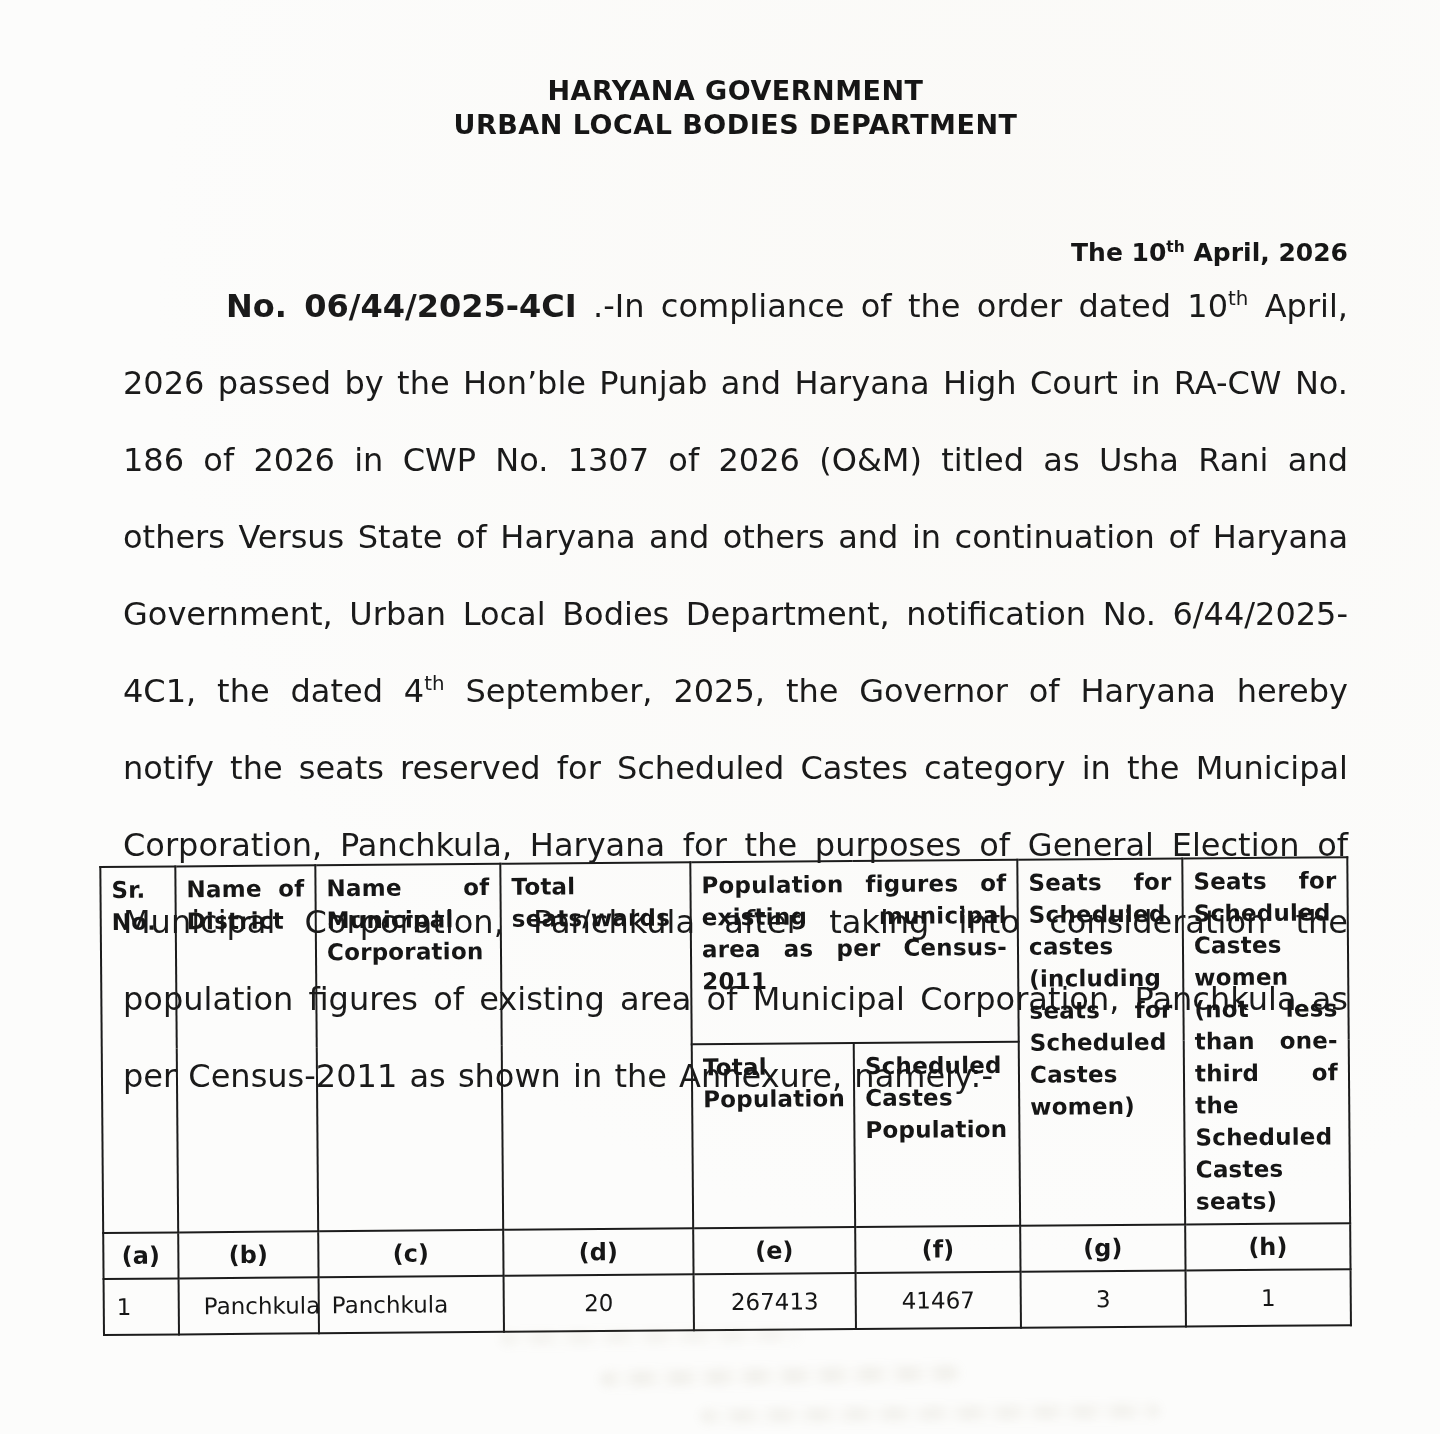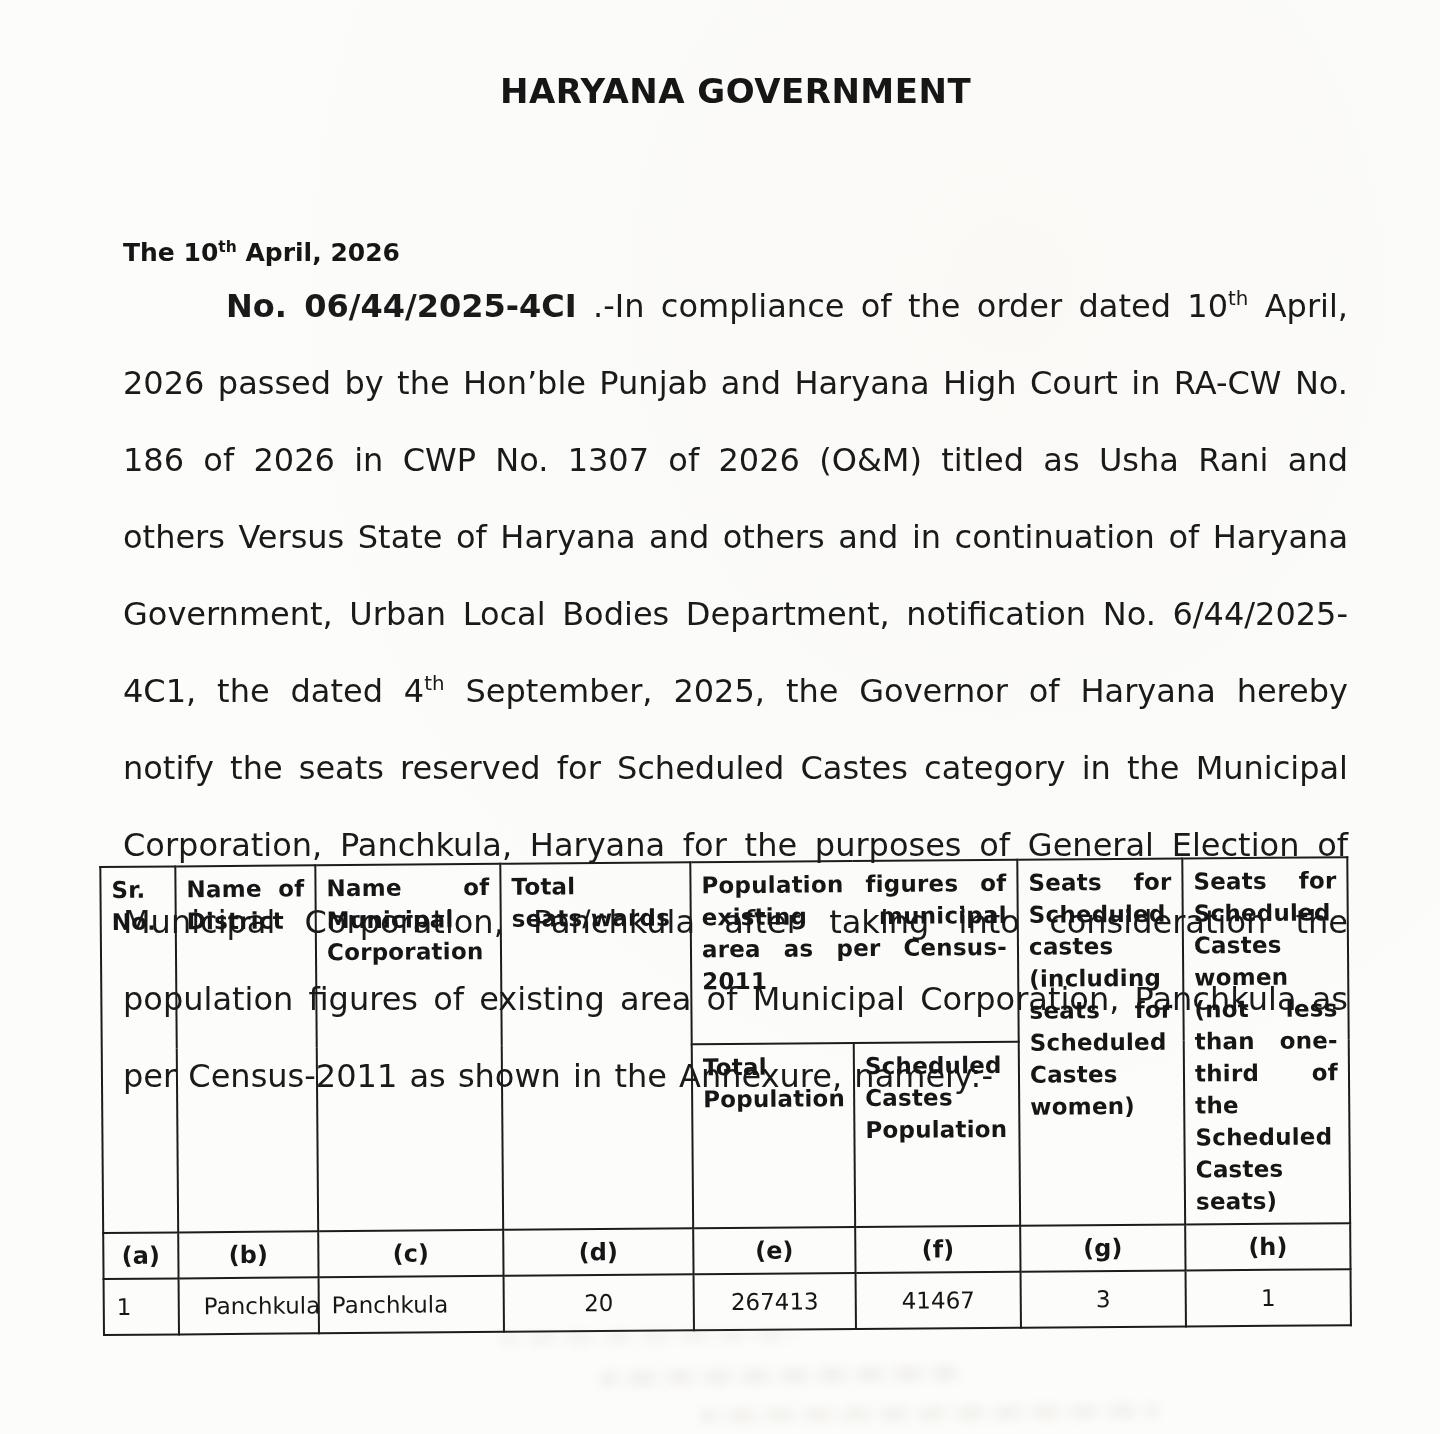--- a/index.html
+++ b/index.html
@@ -29,31 +29,31 @@
     width: 1225px;
   }
 
   .title-block {
     position: absolute;
     top: 74px;
     left: 0;
     width: 100%;
     text-align: center;
     font-weight: bold;
-    font-size: 34px;
+    font-size: 27px;
     line-height: 34px;
     letter-spacing: 0.5px;
   }
 
   .date-line {
     position: absolute;
     top: 238px;
     left: 0;
     width: 100%;
-    text-align: left;
+    text-align: right;
     font-weight: bold;
     font-size: 25px;
   }
 
   sup {
     font-size: 0.62em;
     vertical-align: super;
     line-height: 0;
     font-weight: inherit;
   }
@@ -149,20 +149,21 @@
 </style>
 </head>
 <body>
 
 <div class="page">
 
   <div class="content">
 
     <div class="title-block">
       <div>HARYANA GOVERNMENT</div>
+      <div>URBAN LOCAL BODIES DEPARTMENT</div>
     </div>
 
     <div class="date-line"><span>The 10</span><sup>th</sup><span> April, 2026</span></div>
 
     <p class="body-para"><span class="bold">No. 06/44/2025-4CI</span><span> .-In compliance of the order dated 10</span><sup>th</sup><span> April, 2026 passed by the Hon’ble Punjab and Haryana High Court in RA-CW No. 186 of 2026 in CWP No. 1307 of 2026 (O&amp;M) titled as Usha Rani and others Versus State of Haryana and others and in continuation of Haryana Government, Urban Local Bodies Department, notification No. 6/44/2025-4C1, the dated 4</span><sup>th</sup><span> September, 2025, the Governor of Haryana hereby notify the seats reserved for Scheduled Castes category in the Municipal Corporation, Panchkula, Haryana for the purposes of General Election of Municipal Corporation, Panchkula after taking into consideration the population figures of existing area of Municipal Corporation, Panchkula as per Census-2011 as shown in the Annexure, namely:-</span></p>
 
   </div>
 
   <table class="annexure">
     <colgroup>

